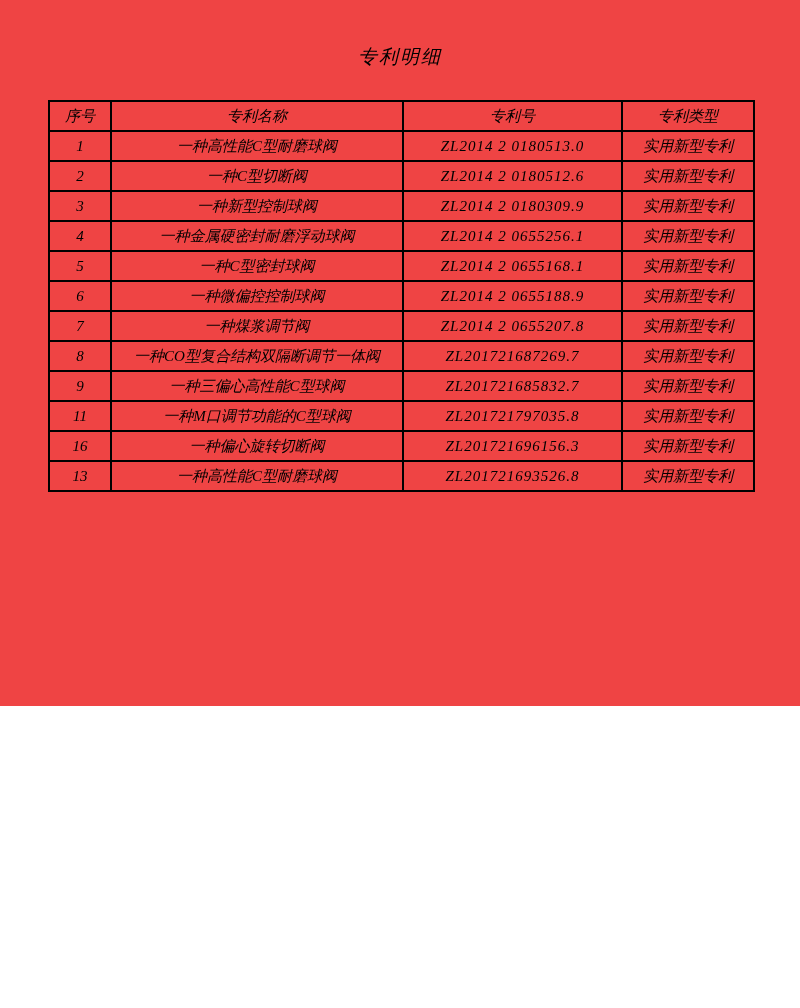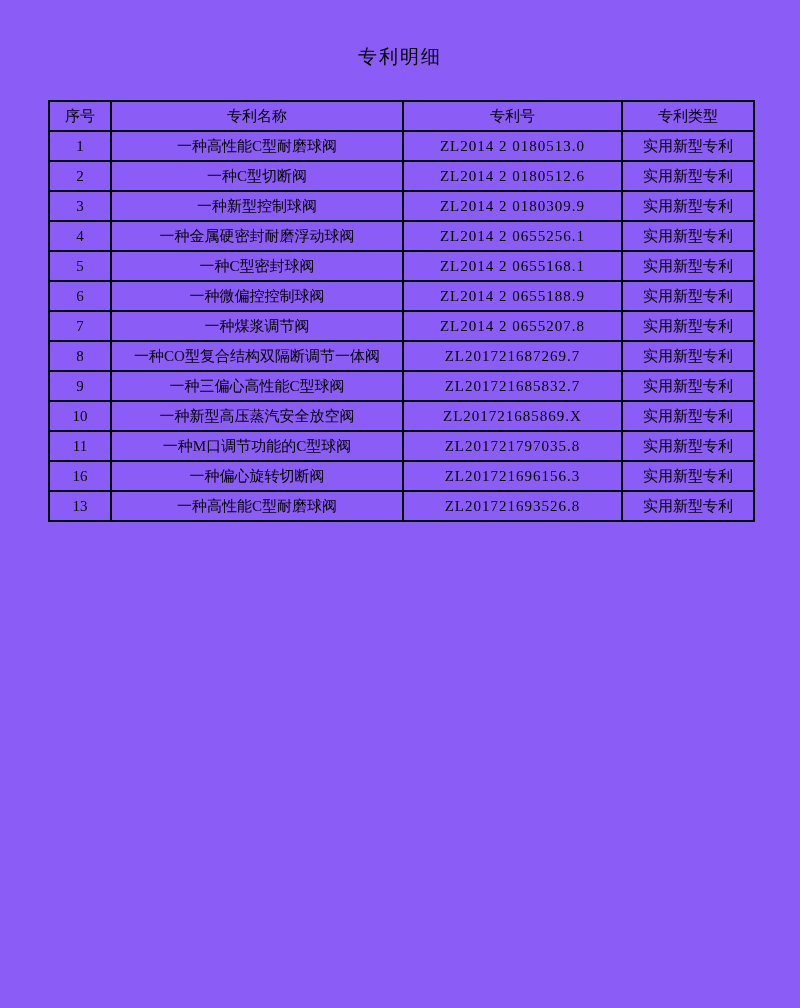--- a/index.html
+++ b/index.html
@@ -9,23 +9,24 @@
   }
   body {
     width: 800px;
     height: 1008px;
     color: #000000;
     font-family: "Liberation Serif", "DejaVu Serif", serif;
     position: relative;
   }
   .page {
     width: 800px;
-    height: 1008px;
-    background: #8b5cf6;
+    height: 706px;
+    background: #ef4444;
     overflow: hidden;
+    font-style: italic;
   }
   .doc-title {
     margin: 0;
     padding-top: 44px;
     text-align: center;
     font-size: 19px;
     font-weight: normal;
     letter-spacing: 2px;
     color: #000000;
   }
@@ -130,26 +131,20 @@
           <td class="num">ZL201721687269.7</td>
           <td>实用新型专利</td>
         </tr>
         <tr>
           <td>9</td>
           <td>一种三偏心高性能C型球阀</td>
           <td class="num">ZL201721685832.7</td>
           <td>实用新型专利</td>
         </tr>
         <tr>
-          <td>10</td>
-          <td>一种新型高压蒸汽安全放空阀</td>
-          <td class="num">ZL201721685869.X</td>
-          <td>实用新型专利</td>
-        </tr>
-        <tr>
           <td>11</td>
           <td>一种M口调节功能的C型球阀</td>
           <td class="num">ZL201721797035.8</td>
           <td>实用新型专利</td>
         </tr>
         <tr>
           <td>16</td>
           <td>一种偏心旋转切断阀</td>
           <td class="num">ZL201721696156.3</td>
           <td>实用新型专利</td>

